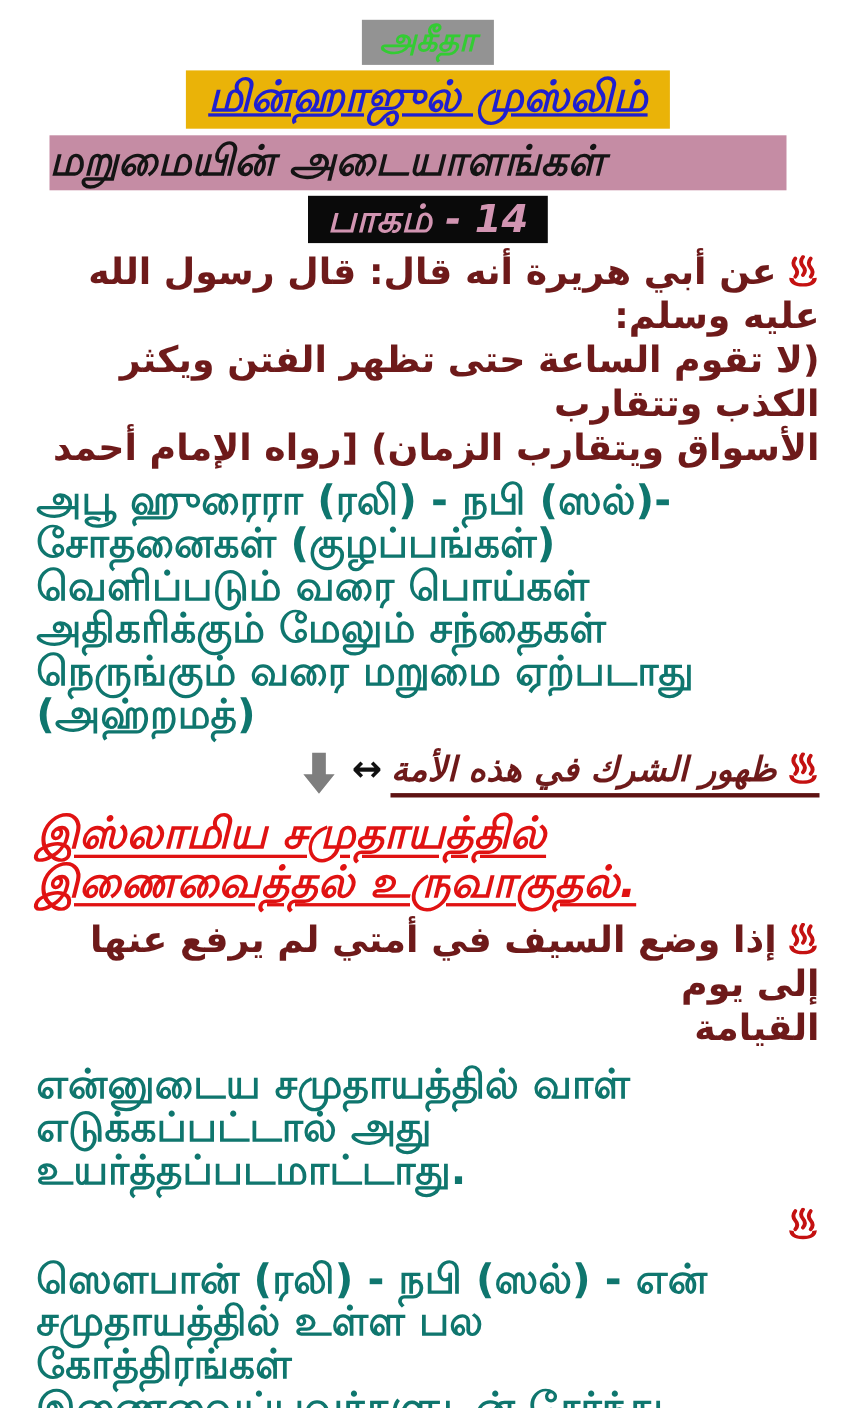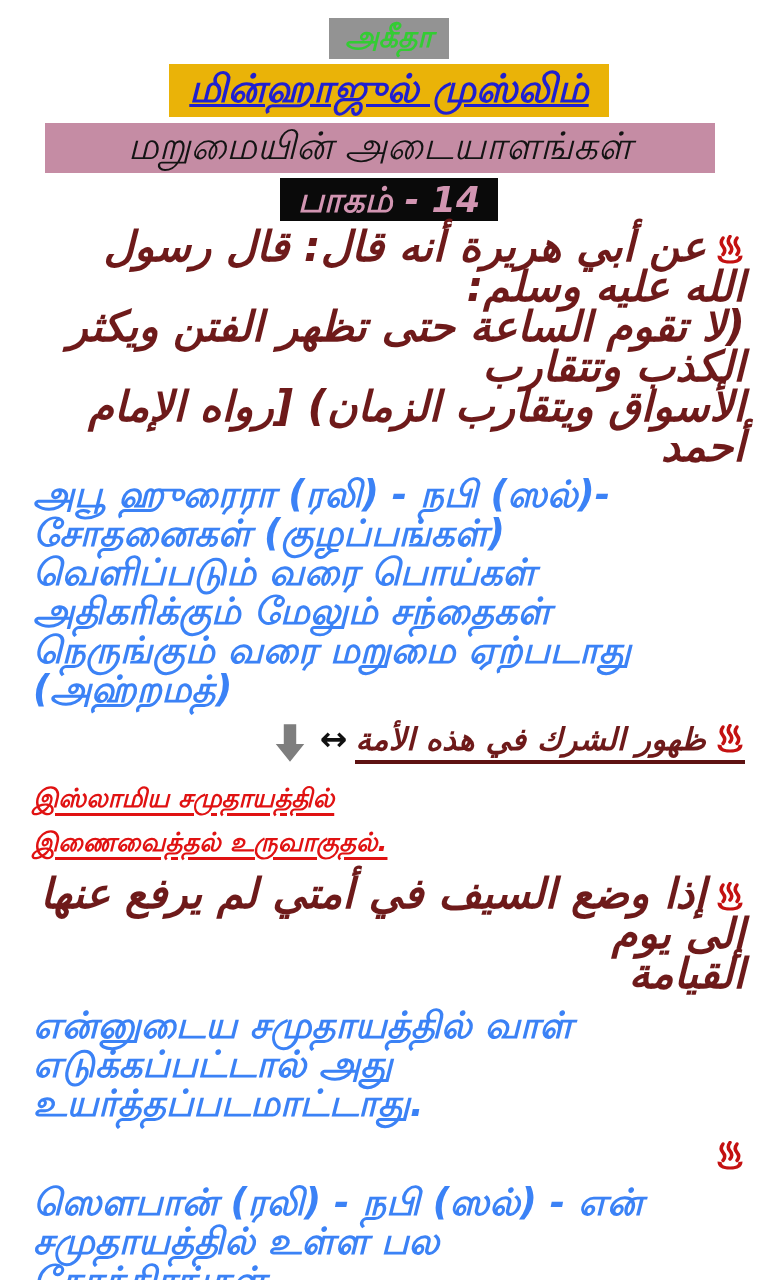--- a/index.html
+++ b/index.html
@@ -16,49 +16,49 @@
     font-weight:bold;font-style:italic;font-size:30px;line-height:1.15;
     padding:2px 16px 4px;
   }
   .book{
     display:inline-block;background:#eab308;color:#1F1FD0;
     font-weight:bold;font-style:italic;font-size:39px;line-height:1.2;
     padding:2px 20px 5px;margin-top:5px;
     text-decoration:underline;text-decoration-thickness:3px;
   }
   .topic{
-    background:#C58CA4;color:#141414;text-align:center;
-    font-weight:normal;font-style:italic;font-size:38px;line-height:1.15;
+    background:#C58CA4;color:#141414;text-align:left;
+    font-weight:bold;font-style:italic;font-size:38px;line-height:1.15;
     margin:6px 30px 0 12px;padding:2px 0 4px;
   }
   .part{
     display:inline-block;background:#0a0a0a;color:#D295B2;
     font-weight:bold;font-style:italic;font-size:35px;line-height:1.15;
     padding:2px 18px 1px;margin-top:5px;
   }
 
   
   .arabic{
     direction:rtl;text-align:right;
-    color:#6E1A1A;font-weight:bold;font-style:italic;
-    font-size:42px;line-height:40px;
+    color:#6E1A1A;font-weight:bold;
+    font-size:33px;line-height:40px;
   }
   .arabic .txt{white-space:pre-line;}
   .ar-block{margin-top:6px;}
   .flame{width:30px;height:30px;vertical-align:-4px;margin-left:9px;}
 
   
   .tamil{
-    color:#3b82f6;font-weight:bold;font-style:italic;
+    color:#0f766e;font-weight:bold;
     font-size:37px;line-height:39px;white-space:pre-line;
     margin-top:8px;
   }
   .red-heading{
     color:#E01212;font-weight:bold;font-style:italic;
-    font-size:26px;line-height:44px;white-space:pre-line;
+    font-size:40px;line-height:44px;white-space:pre-line;
     text-decoration:underline;text-decoration-thickness:3px;text-underline-offset:6px;
     margin-top:12px;
   }
 
   
   .shirk-line{
     direction:rtl;
     color:#6E1A1A;font-weight:bold;font-style:italic;
     font-size:31px;line-height:40px;
     margin-top:10px;margin-bottom:4px;

